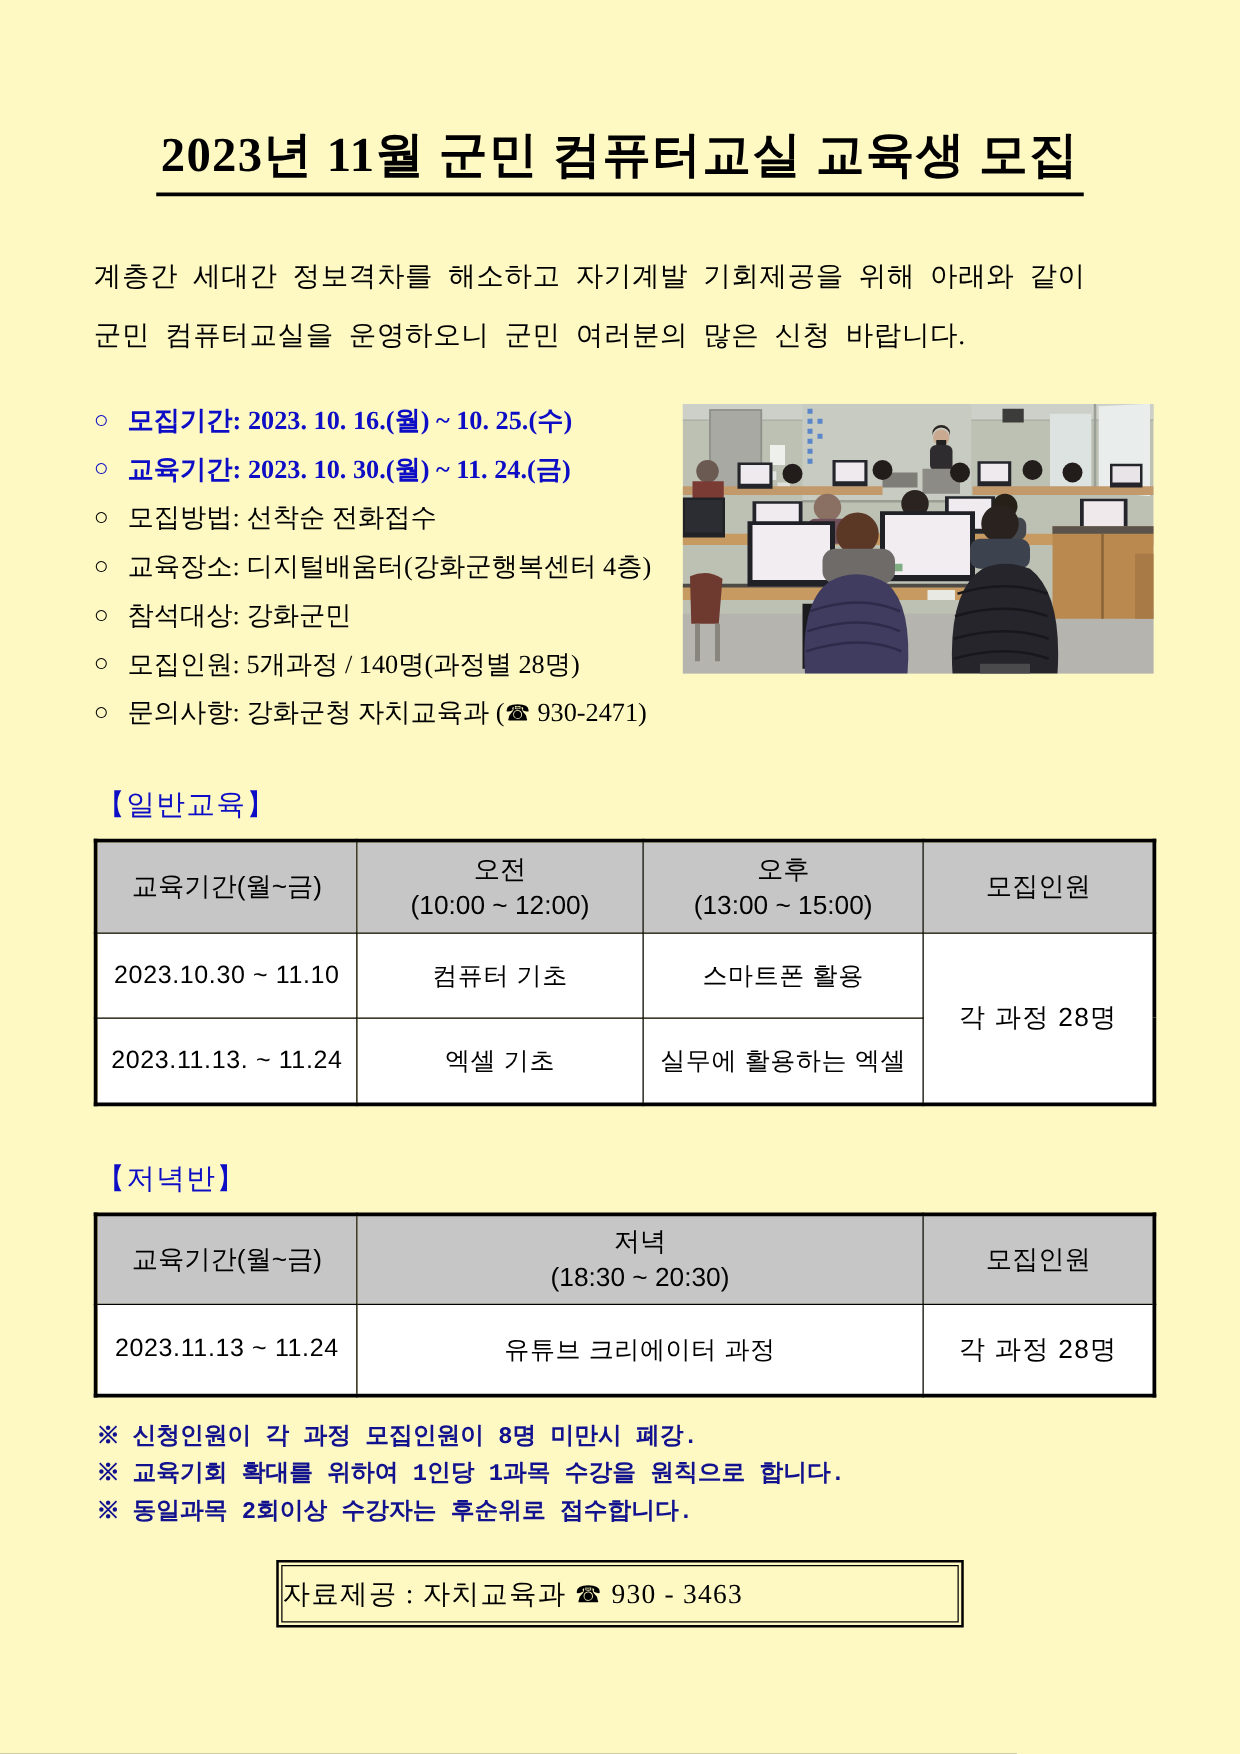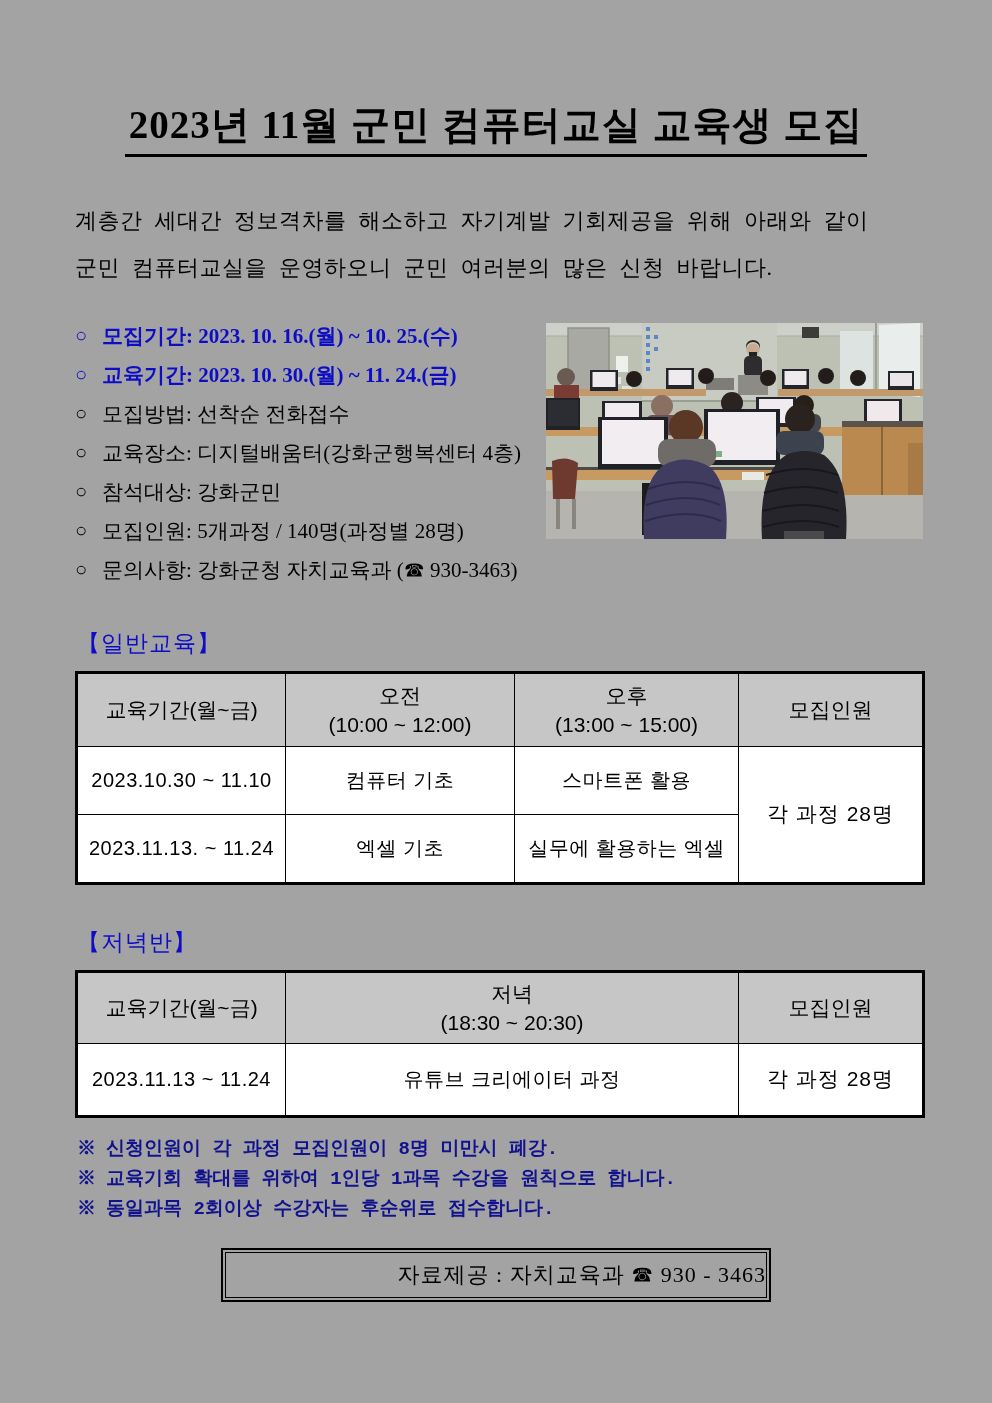--- a/index.html
+++ b/index.html
@@ -1,20 +1,20 @@
 <!DOCTYPE html>
 <html lang="ko"><head>
 <meta charset="utf-8">
 <style>
   html, body { margin:0; padding:0; background:#888; }
   .page {
     position:relative;
     width:992px; height:1403px;
     margin:0 auto;
-    background:#a3a3a3;
+    background:#fef9c3;
     box-sizing:border-box;
     padding:104px 75px 12px 75px;
     font-family:"Liberation Serif","DejaVu Serif",serif;
     color:#000;
     overflow:hidden;
   }
 
   
   .title-wrap { text-align:center; }
   .doc-title {
@@ -88,21 +88,21 @@
   .footer-box {
     margin:24px auto 0 auto;
     width:550px;
     border:2px solid #000;
     padding:2px;
     box-sizing:border-box;
   }
   .footer-inner {
     border:1px solid #000;
     height:44px; line-height:44px;
-    text-align:right;
+    text-align:left;
     font-size:22px; letter-spacing:1px;
     white-space:nowrap;
   }
 </style>
 </head>
 <body>
 
 <div class="page">
 
   <div class="title-wrap">
@@ -127,21 +127,21 @@
     <li>
       <span class="mk">○</span><span>교육장소: 디지털배움터(강화군행복센터 4층)</span>
     </li>
     <li>
       <span class="mk">○</span><span>참석대상: 강화군민</span>
     </li>
     <li>
       <span class="mk">○</span><span>모집인원: 5개과정 / 140명(과정별 28명)</span>
     </li>
     <li>
-      <span class="mk">○</span><span>문의사항: 강화군청 자치교육과 (☎ 930-3463)</span>
+      <span class="mk">○</span><span>문의사항: 강화군청 자치교육과 (☎ 930-2471)</span>
     </li>
   </ul>
 
   <div class="photo-frame">
     <svg width="377" height="216" viewBox="0 0 377 216" xmlns="http://www.w3.org/2000/svg">
 
       <rect x="0" y="0" width="377" height="216" fill="#bcc1b4"></rect>
       <rect x="0" y="0" width="377" height="13" fill="#cdd0c9"></rect>
       <line x1="0" y1="13" x2="377" y2="13" stroke="#a8ada2" stroke-width="1"></line>
 

